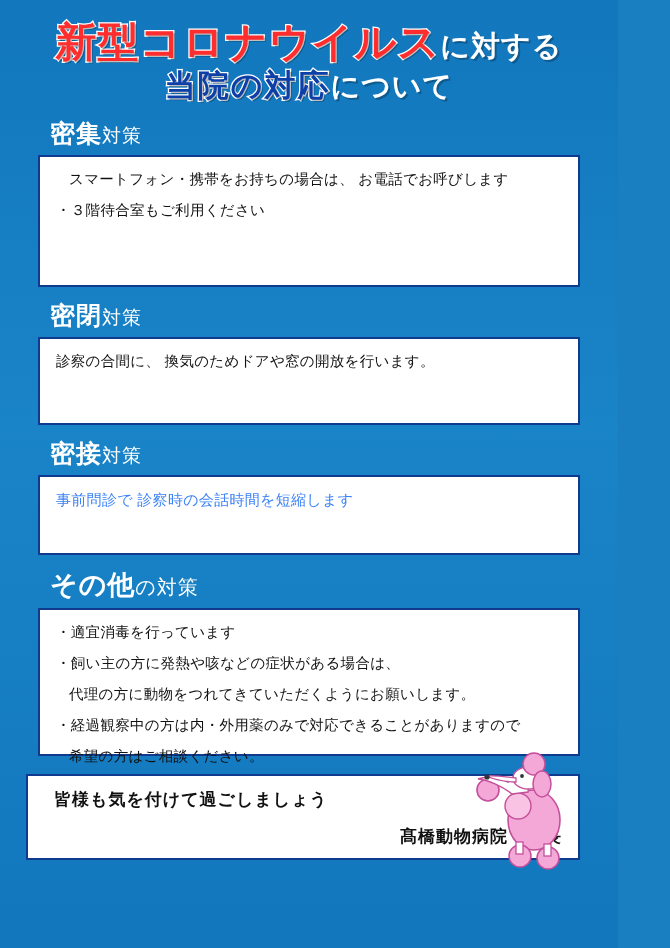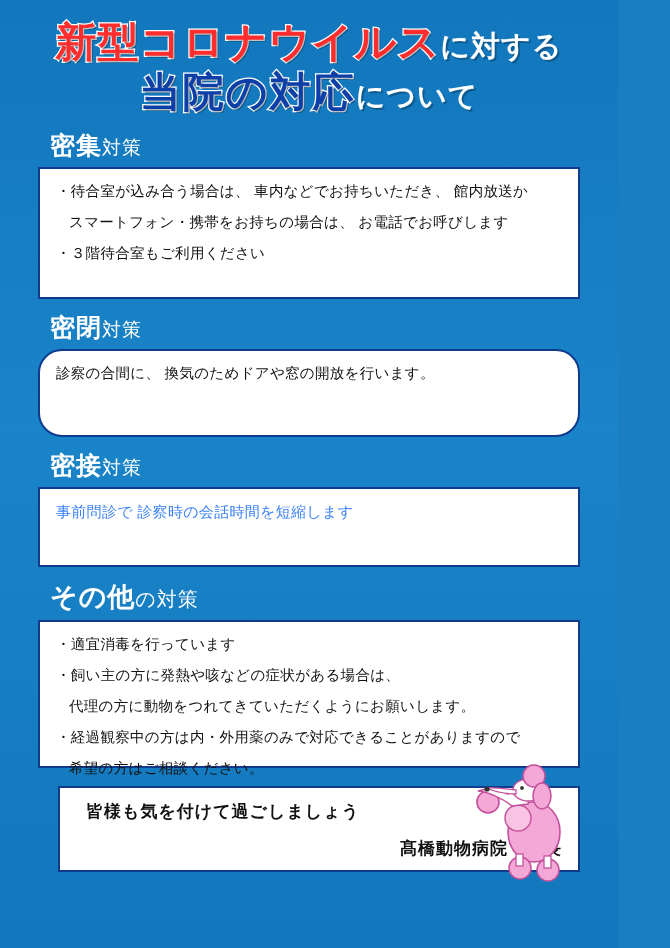--- a/index.html
+++ b/index.html
@@ -43,21 +43,21 @@
     text-shadow: 2px 2px 0 rgba(0,0,0,0.25);
   }
   .t-white {
     font-size: 29px;
     font-weight: bold;
     color: #ffffff;
     letter-spacing: 1px;
     text-shadow: 2px 2px 0 rgba(0,0,0,0.25);
   }
   .t-blue {
-    font-size: 41px;
+    font-size: 31px;
     font-weight: bold;
     color: #0d3fa8;
     -webkit-text-stroke: 2.5px #ffffff;
     paint-order: stroke fill;
     letter-spacing: 2px;
     text-shadow: 2px 2px 0 rgba(0,0,0,0.25);
     text-align: center;
   }
 
   
@@ -94,32 +94,32 @@
     letter-spacing: 0.3px;
   }
   .box p:last-child { margin-bottom: 0; }
   .box p.indent { padding-left: 13px; }
   .box p.red {
     color: #3b82f6;
     font-size: 15px;
   }
 
   #sec-mitsushu .box { height: 132px; }
-  #sec-mippei .box  { height: 88px; border-radius: 24px; }
+  #sec-mippei .box  { height: 88px; }
   #sec-missetsu .box{ height: 80px; }
   #sec-other .box   { height: 148px; }
 
   #sec-other .sec-head { }
   #sec-other .sec-head .big { font-size: 27px; }
   #sec-other .sec-head .small { font-size: 20px; }
 
   
   .footer {
     position: relative;
-    margin: 18px 38px 0 58px;
+    margin: 18px 38px 0 26px;
   }
   .footer-box {
     background: #ffffff;
     border: 2px solid #103a8e;
     box-sizing: border-box;
     height: 86px;
     padding: 12px 16px 0 26px;
   }
   .footer-box .l1 {
     font-size: 17px;
@@ -157,21 +157,20 @@
     <div class="title-line title-line2">
       <span class="t-blue">当院の対応</span><span class="t-white">について</span>
     </div>
   </div>
 
   <div class="section" id="sec-mitsushu">
     <div class="sec-head">
       <span class="big">密集</span><span class="small">対策</span>
     </div>
     <div class="box">
-      <p>・待合室が込み合う場合は、 車内などでお持ちいただき、 館内放送か</p>
       <p class="indent">スマートフォン・携帯をお持ちの場合は、 お電話でお呼びします</p>
       <p>・３階待合室もご利用ください</p>
     </div>
   </div>
 
   <div class="section" id="sec-mippei">
     <div class="sec-head">
       <span class="big">密閉</span><span class="small">対策</span>
     </div>
     <div class="box">

